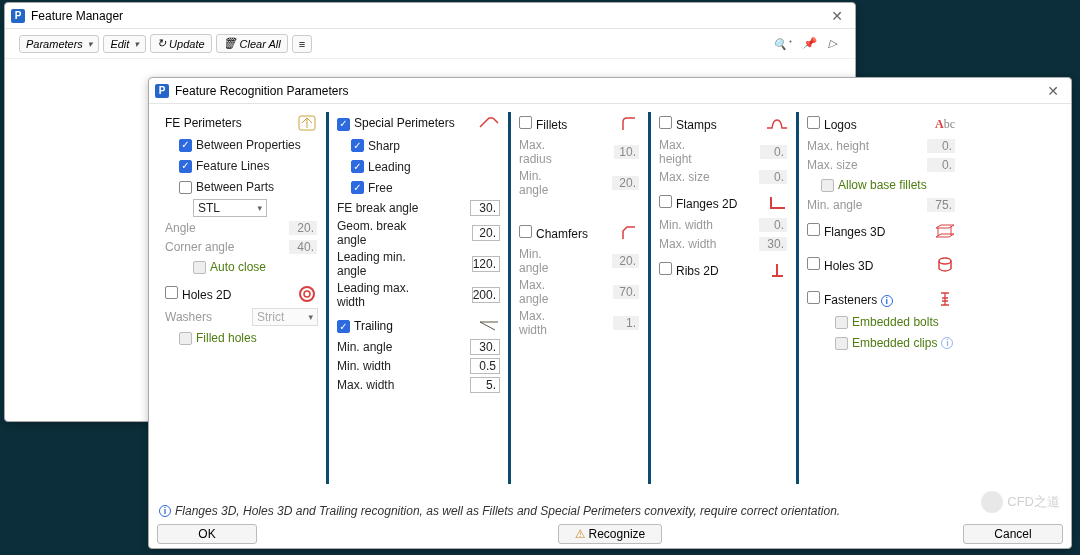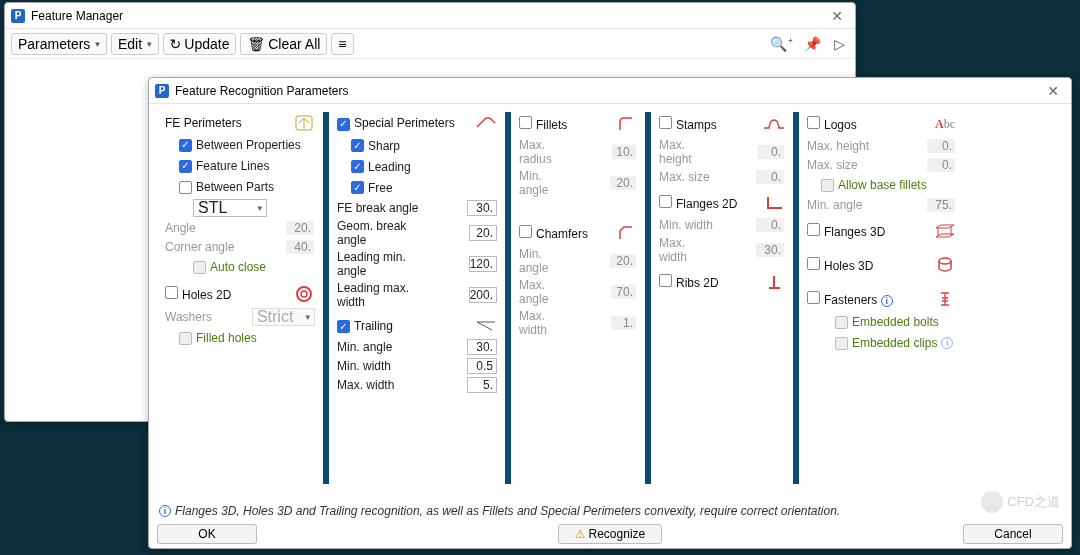--- a/index.html
+++ b/index.html
@@ -7,49 +7,49 @@
 
 .win { position: absolute; background: #fff; border: 1px solid #aaa; border-radius: 4px; box-shadow: 0 2px 8px rgba(0,0,0,0.25); }
 .win1 { left: 4px; top: 2px; width: 852px; height: 420px; }
 .win2 { left: 148px; top: 77px; width: 924px; height: 472px; }
 
 .titlebar { height: 26px; display: flex; align-items: center; padding: 0 6px; border-bottom: 1px solid #e4e4e4; }
 .titlebar .ico { width: 14px; height: 14px; background: #2567c9; border-radius: 2px; margin-right: 6px; display: inline-flex; align-items: center; justify-content: center; color: #fff; font-size: 10px; font-weight: bold;}
 .titlebar .title { flex: 1; font-size: 12px; }
 .titlebar .close { color: #666; font-size: 14px; padding: 0 6px; cursor: pointer; }
 
-.toolbar { height: 30px; display: flex; align-items: center; padding: 0 6px; gap: 4px; border-bottom: 1px solid #eee; font-family: "Consolas", monospace; font-size: 14px;}
+.toolbar { height: 30px; display: flex; align-items: center; padding: 0 14px; gap: 4px; border-bottom: 1px solid #eee; font-family: "Consolas", monospace; font-size: 11px; font-style: italic;}
 .tbtn { display: inline-flex; align-items: center; gap: 3px; padding: 2px 6px; border: 1px solid #ccc; border-radius: 3px; background: #fafafa; cursor: pointer; }
 .tbtn.drop::after { content: "▾"; font-size: 9px; margin-left: 2px; color: #555; }
 .tsep { flex: 1; }
 .ticon { color: #555; padding: 0 4px; cursor: pointer; }
 
 .content { display: flex; padding: 8px; gap: 0; font-family: "Consolas", "Courier New", monospace; font-size: 12px; color: #222; height: calc(100% - 26px - 56px); overflow: hidden;}
-.col { border-right: 6px solid #0c4a6e; padding: 4px 8px; }
+.col { border-right: 3px solid #0c4a6e; padding: 4px 8px; }
 .col:last-child { border-right: none; }
 .c1 { width: 172px; } .c2 { width: 182px; } .c3 { width: 140px; } .c4 { width: 148px; } .c5 { width: 165px; }
 
 .sec-head { display: flex; align-items: center; justify-content: space-between; margin-bottom: 6px; }
 .sec-title { color: #111; }
 .sec-icon { width: 22px; height: 14px; display: inline-flex; align-items: center; justify-content: center; }
 .row { display: flex; align-items: center; margin: 3px 0; min-height: 18px; }
 .row.indent { padding-left: 14px; }
 .row.indent2 { padding-left: 28px; }
 .chk { width: 13px; height: 13px; border: 1px solid #888; border-radius: 2px; margin-right: 4px; background: #fff; display: inline-flex; align-items: center; justify-content: center; }
 .chk.on { background: #2d6ae0; border-color: #2d6ae0; }
 .chk.on::after { content: "✓"; color: #fff; font-size: 10px; line-height: 1; }
 .chk.dis { background: #eee; border-color: #bbb; }
 .label { color: #222; }
 .label.dim { color: #4d7c0f; }
 .param-row { display: flex; align-items: center; justify-content: space-between; margin: 3px 0; gap: 40px; }
 .param-label { color: #999; }
 .param-label.dark { color: #222; }
 .inp { width: 30px; height: 16px; border: 1px solid #fff; background: #f0f0f0; color: #888; text-align: right; padding-right: 3px; font-family: inherit; font-size: 12px;}
 .inp.editable { border: 1px solid #bbb; background: #fff; color: #222; }
-.select { height: 18px; border: 1px solid #bbb; background: #fff; padding: 0 4px; font-family: inherit; font-size: 16px; display: inline-flex; align-items: center; width: 74px; justify-content: space-between; }
+.select { height: 18px; border: 1px solid #bbb; background: #fff; padding: 0 4px; font-family: inherit; font-size: 12px; display: inline-flex; align-items: center; width: 74px; justify-content: space-between; }
 .select.dim { color: #aaa; border-color: #ddd; background: #fafafa;}
 .select::after { content: "▾"; font-size: 9px; color: #666; margin-left: 2px;}
 
 .info-bar { position: absolute; left: 10px; right: 10px; bottom: 30px; font-family: "Consolas", monospace; font-size: 12px; font-style: italic; color: #333; display: flex; align-items: center; gap: 4px;}
 .info-icon { width: 12px; height: 12px; border: 1px solid #2d6ae0; border-radius: 50%; color: #2d6ae0; display: inline-flex; align-items: center; justify-content: center; font-size: 9px; font-style: normal; font-weight: bold;}
 
 .btn-bar { position: absolute; left: 8px; right: 8px; bottom: 4px; display: flex; gap: 0; }
 .btn-bar .spacer { flex: 1; }
 .dlg-btn { height: 20px; border: 1px solid #bbb; border-radius: 3px; background: #f5f5f5; padding: 0 16px; font-size: 12px; display: inline-flex; align-items: center; gap: 3px; cursor: pointer; font-family: "Consolas", monospace;}
 .dlg-btn.wide { min-width: 100px; justify-content: center;}

